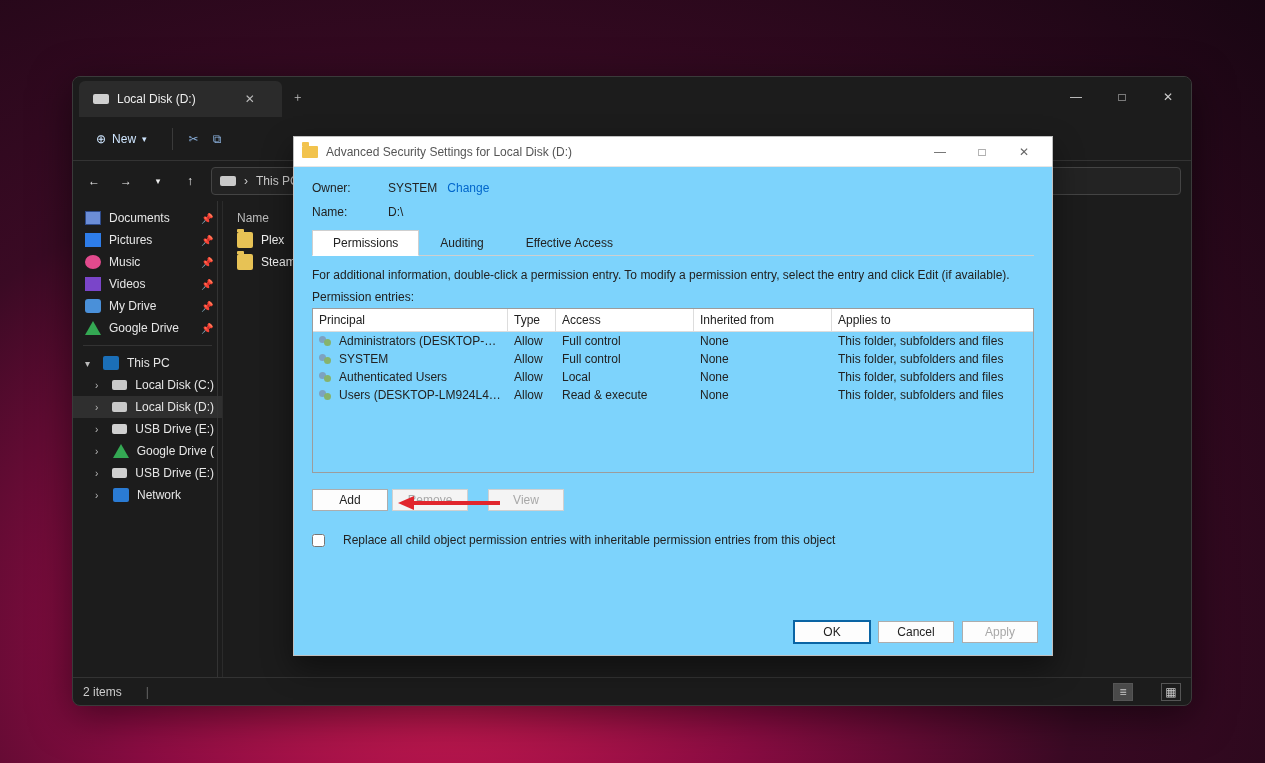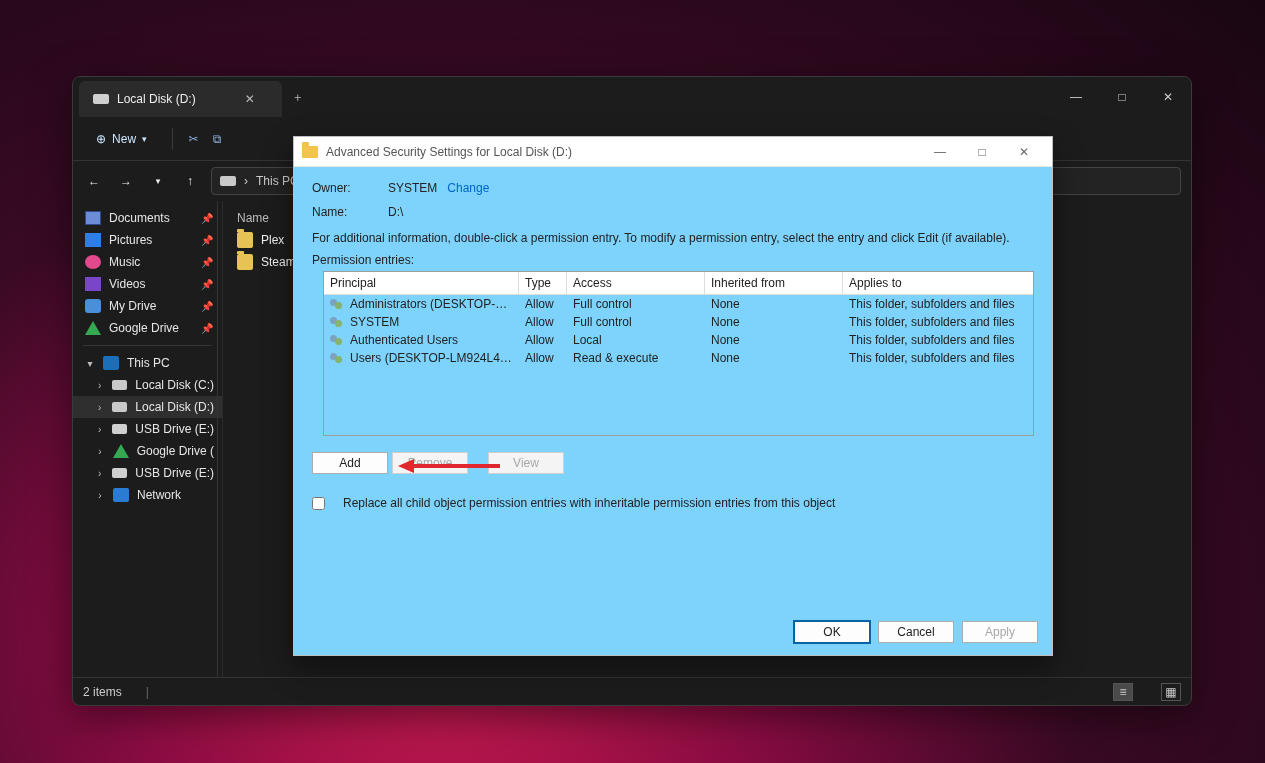--- a/index.html
+++ b/index.html
@@ -17,21 +17,21 @@
     .toolbar { height:44px; display:flex; align-items:center; gap:14px; padding:0 14px; border-bottom:1px solid #333; }
     .new-btn { display:flex; align-items:center; gap:6px; color:#cfe6ff; padding:4px 8px; border:1px solid transparent; border-radius:4px; }
     .tb-sep { width:1px; height:22px; background:#3a3a3a; margin:0 2px; }
     .tb-icon { color:#9ecbff; opacity:.85; }
 
     .addrrow { height:40px; display:flex; align-items:center; gap:10px; padding:0 10px; }
     .navarrow { width:22px; text-align:center; color:#eee; }
     .addrbox { flex:1; height:28px; border:1px solid #444; border-radius:4px; background:#232323; display:flex; align-items:center; gap:8px; padding:0 8px; color:#ccc; }
 
     .body { display:flex; height:calc(100% - 40px - 44px - 40px - 28px); }
-    .sidebar { width:150px; border-right:1px solid #2b2b2b; padding:6px 0; overflow:hidden;text-align:center; }
+    .sidebar { width:150px; border-right:1px solid #2b2b2b; padding:6px 0; overflow:hidden; }
     .side-item { display:flex; align-items:center; gap:8px; padding:4px 8px 4px 12px; color:#e6e6e6; white-space:nowrap; }
     .side-item.sel { background:#2f2f2f; }
     .side-item .pin { margin-left:auto; color:#999; font-size:10px; }
     .side-sep { height:1px; background:#333; margin:6px 10px; }
     .side-caret { width:10px; color:#bbb; font-size:10px; }
     .side-sub { padding-left:22px; }
 
     .content { flex:1; padding:6px 10px; position:relative; }
     .col-header { color:#bbb; padding:4px 4px; }
     .row { display:flex; align-items:center; gap:8px; padding:3px 4px; color:#eee; }
@@ -58,21 +58,21 @@
     .kv .k { width:60px; color:#222; }
     .link { color:#0066cc; }
 
     .tabs-row { display:flex; border-bottom:1px solid #cfcfcf; margin-top:6px; }
     .tabbtn { padding:5px 20px; border:1px solid transparent; border-bottom:none; color:#222; position:relative; top:1px; }
     .tabbtn.active { background:#fff; border-color:#cfcfcf; border-bottom:1px solid #fff; }
 
     .info-line { margin:12px 0 8px 0; color:#222; }
     .entries-lbl { margin-bottom:4px; }
 
-    .perm-table { border:1px solid #9c9c9c;margin-left:11px; }
+    .perm-table { border:1px solid #9c9c9c; }
     .perm-head, .perm-row { display:grid; grid-template-columns:195px 48px 138px 138px 1fr; }
     .perm-head div { padding:4px 6px; border-right:1px solid #ddd; color:#222; background:#fff; border-bottom:1px solid #ddd; }
     .perm-head div:last-child { border-right:none; }
     .perm-body { height:140px; overflow:auto; }
     .perm-row { }
     .perm-row div { padding:2px 6px; white-space:nowrap; overflow:hidden; text-overflow:ellipsis; }
     .pr-icon { display:inline-block; width:16px; height:12px; margin-right:4px; vertical-align:middle; position:relative; }
     .pr-icon::before { content:""; position:absolute; width:7px; height:7px; border-radius:50%; background:#7da2c1; left:0; top:0; }
     .pr-icon::after { content:""; position:absolute; width:7px; height:7px; border-radius:50%; background:#86b36d; left:5px; top:3px; }
 
@@ -262,20 +262,25 @@
       <span>
         <span>SYSTEM</span>&nbsp;&nbsp;
         <span class="link">Change</span>
       </span>
     </div>
     <div class="kv">
       <span class="k">Name:</span>
       <span>D:\</span>
     </div>
 
+    <div class="tabs-row">
+      <div class="tabbtn active">Permissions</div>
+      <div class="tabbtn">Auditing</div>
+      <div class="tabbtn">Effective Access</div>
+    </div>
 
     <div class="info-line">For additional information, double-click a permission entry. To modify a permission entry, select the entry and click Edit (if available).</div>
     <div class="entries-lbl">Permission entries:</div>
 
     <div class="perm-table">
       <div class="perm-head">
         <div>Principal</div>
         <div>Type</div>
         <div>Access</div>
         <div>Inherited from</div>

